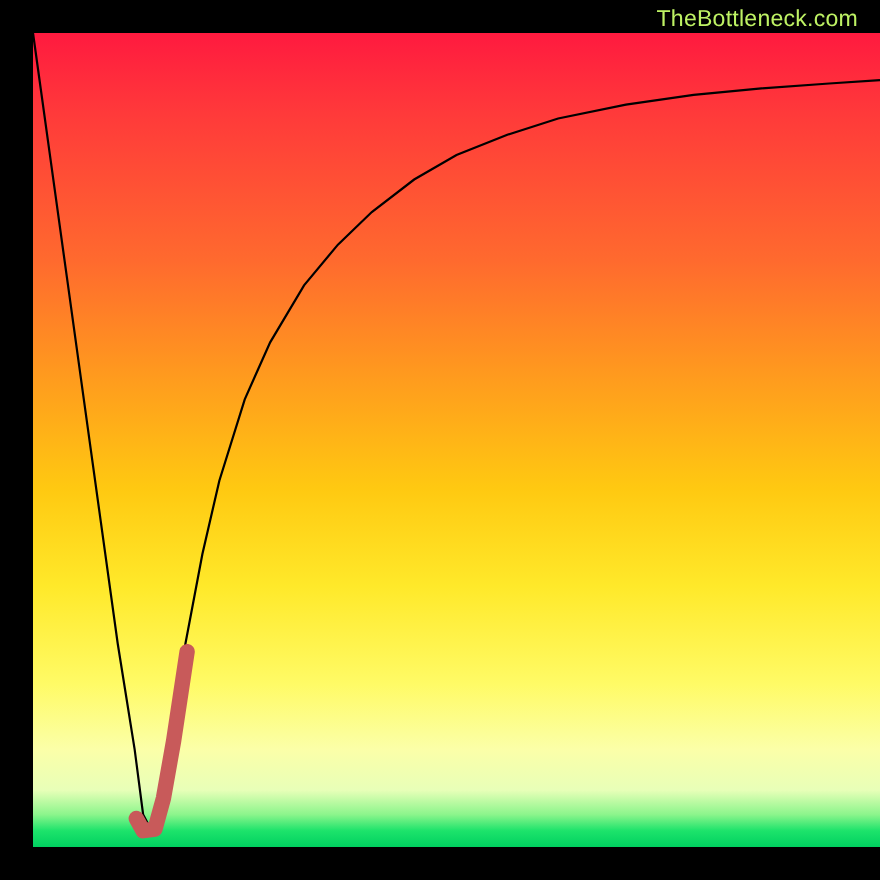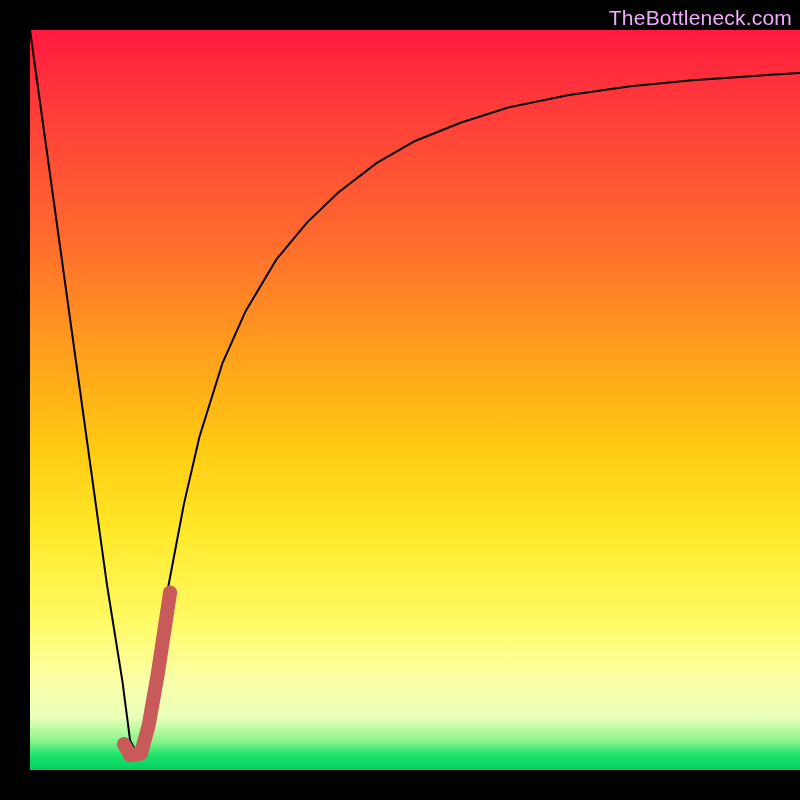--- a/index.html
+++ b/index.html
@@ -44,22 +44,22 @@
     position: absolute;
     left: 30px;
     top: 30px;
     width: 770px;
     height: 740px;
     overflow: visible;
   }
   .watermark {
     position: absolute;
     top: 6px;
-    right: 8px;
-    color: #f0abfc;
+    right: 20px;
+    color: #bef264;
     font-size: 21px;
     font-weight: 500;
     letter-spacing: 0.2px;
     user-select: none;
   }
 </style>
 </head>
 <body>
 
 <div class="frame">

